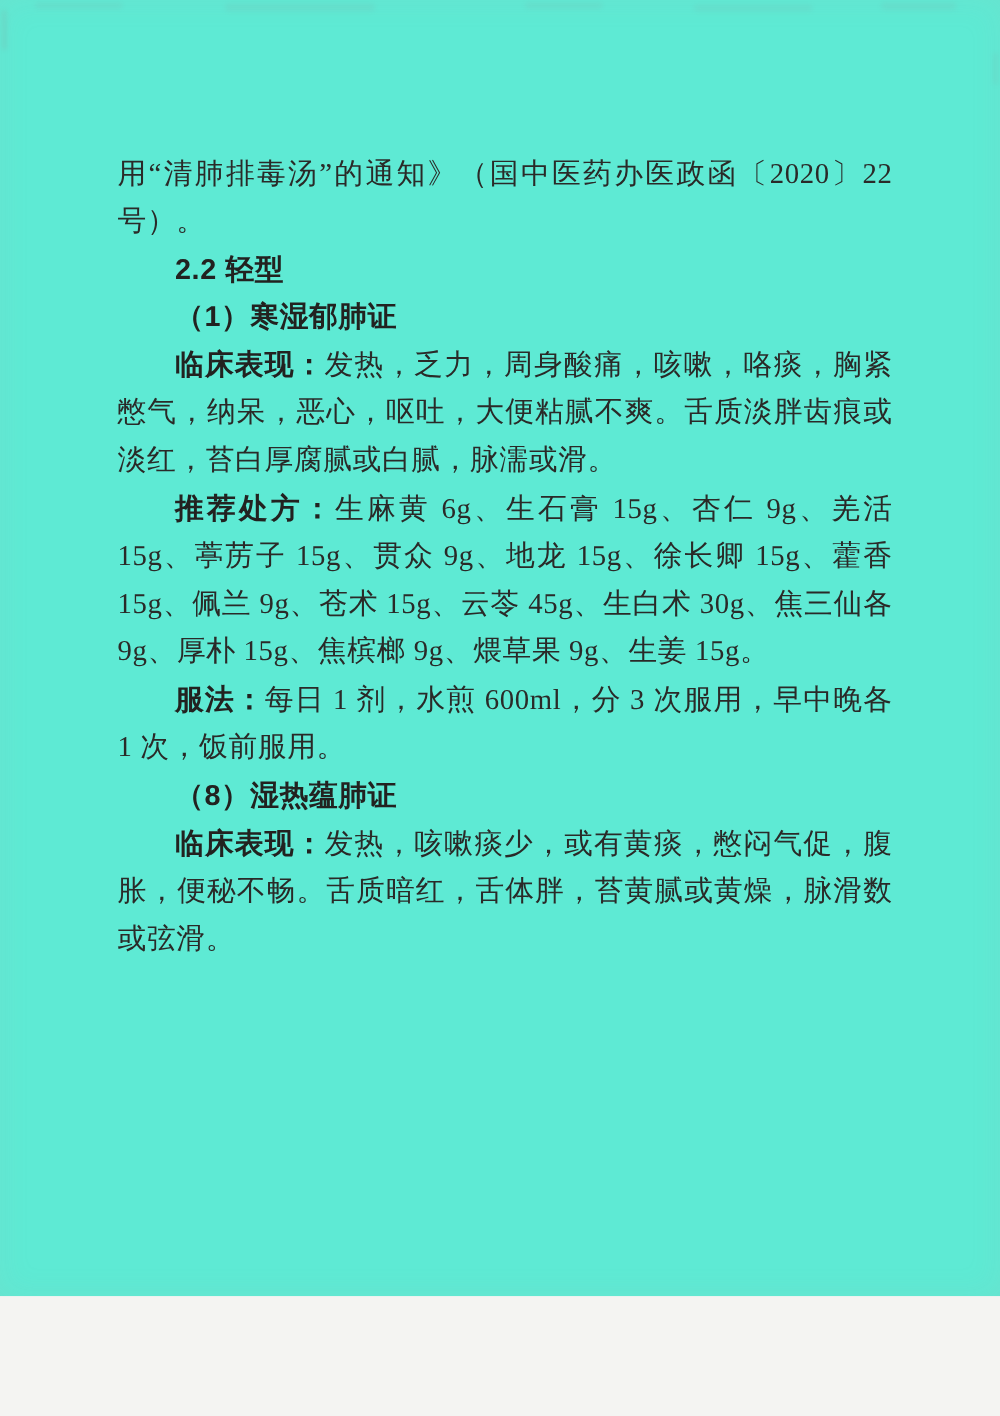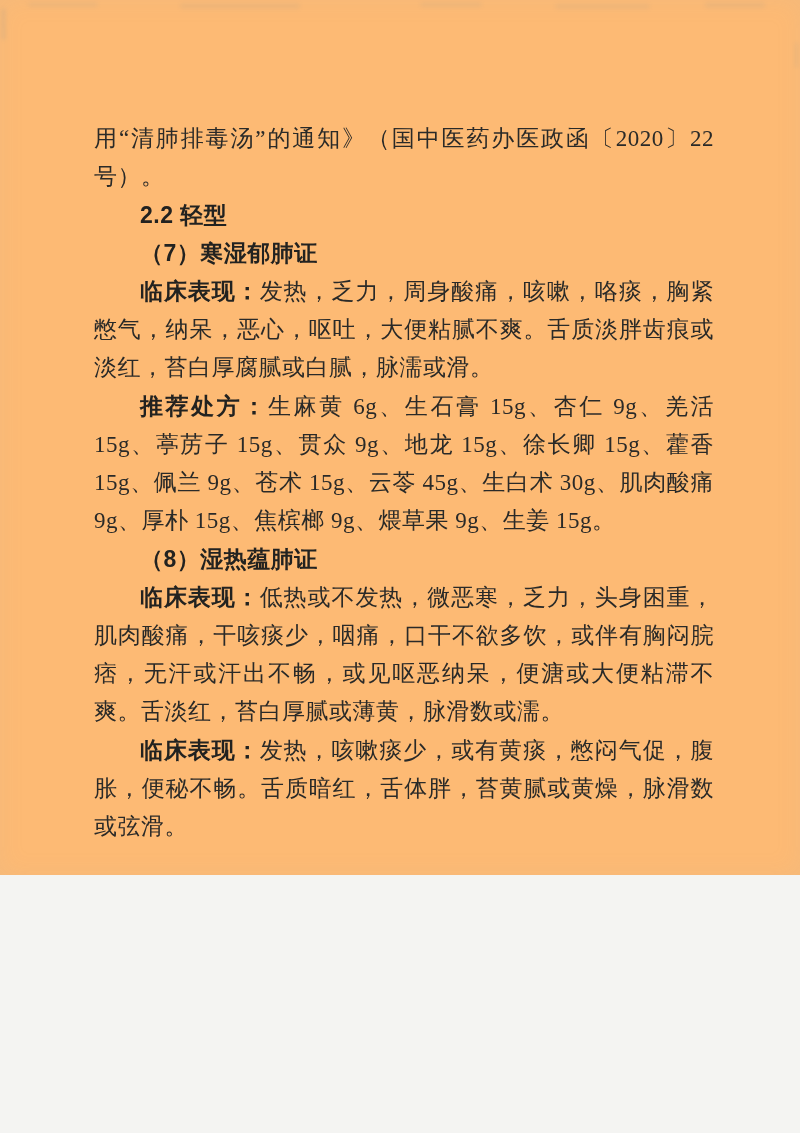--- a/index.html
+++ b/index.html
@@ -4,22 +4,22 @@
 <style>
   html, body {
     margin: 0;
     padding: 0;
     background: #f4f4f2;
     font-family: "Liberation Serif", "DejaVu Serif", serif;
   }
   .page {
     position: relative;
     width: 800px;
-    height: 875px;
-    background: #fdba74;
+    height: 1037px;
+    background: #5eead4;
     overflow: hidden;
     box-shadow: inset 0 0 25px rgba(180,180,175,0.12);
   }
   
   .smudge {
     position: absolute;
     background: #8d9494;
     opacity: 0.10;
     filter: blur(2px);
     border-radius: 2px;
@@ -89,25 +89,25 @@
     <span class="smudge s4"></span>
     <span class="smudge s5"></span>
     <span class="smudge s6"></span>
     <span class="smudge s7"></span>
     <span class="smudge s8"></span>
   </div>
 
   <div class="content" id="doc-content">
       <p class="cont"><span>用“清肺排毒汤”的通知》（国中医药办医政函〔2020〕22 号）。</span></p>
       <p class="heading"><span class="bold">2.2 轻型</span></p>
-      <p class="heading"><span class="bold">（7）寒湿郁肺证</span></p>
+      <p class="heading"><span class="bold">（1）寒湿郁肺证</span></p>
       <p class="body"><span class="bold">临床表现：</span><span>发热，乏力，周身酸痛，咳嗽，咯痰，胸紧憋气，纳呆，恶心，呕吐，大便粘腻不爽。舌质淡胖齿痕或淡红，苔白厚腐腻或白腻，脉濡或滑。</span></p>
-      <p class="body"><span class="bold">推荐处方：</span><span>生麻黄 6g、生石膏 15g、杏仁 9g、羌活 15g、葶苈子 15g、贯众 9g、地龙 15g、徐长卿 15g、藿香 15g、佩兰 9g、苍术 15g、云苓 45g、生白术 30g、肌肉酸痛 9g、厚朴 15g、焦槟榔 9g、煨草果 9g、生姜 15g。</span></p>
+      <p class="body"><span class="bold">推荐处方：</span><span>生麻黄 6g、生石膏 15g、杏仁 9g、羌活 15g、葶苈子 15g、贯众 9g、地龙 15g、徐长卿 15g、藿香 15g、佩兰 9g、苍术 15g、云苓 45g、生白术 30g、焦三仙各 9g、厚朴 15g、焦槟榔 9g、煨草果 9g、生姜 15g。</span></p>
+      <p class="body"><span class="bold">服法：</span><span>每日 1 剂，水煎 600ml，分 3 次服用，早中晚各 1 次，饭前服用。</span></p>
       <p class="heading"><span class="bold">（8）湿热蕴肺证</span></p>
-      <p class="body"><span class="bold">临床表现：</span><span>低热或不发热，微恶寒，乏力，头身困重，肌肉酸痛，干咳痰少，咽痛，口干不欲多饮，或伴有胸闷脘痞，无汗或汗出不畅，或见呕恶纳呆，便溏或大便粘滞不爽。舌淡红，苔白厚腻或薄黄，脉滑数或濡。</span></p>
       <p class="body"><span class="bold">临床表现：</span><span>发热，咳嗽痰少，或有黄痰，憋闷气促，腹胀，便秘不畅。舌质暗红，舌体胖，苔黄腻或黄燥，脉滑数或弦滑。</span></p>
     </div>
 
   <div class="page-number">
     <span class="dash">—</span>
     <span class="num">12</span>
     <span class="dash">—</span>
   </div>
 
 </div>

